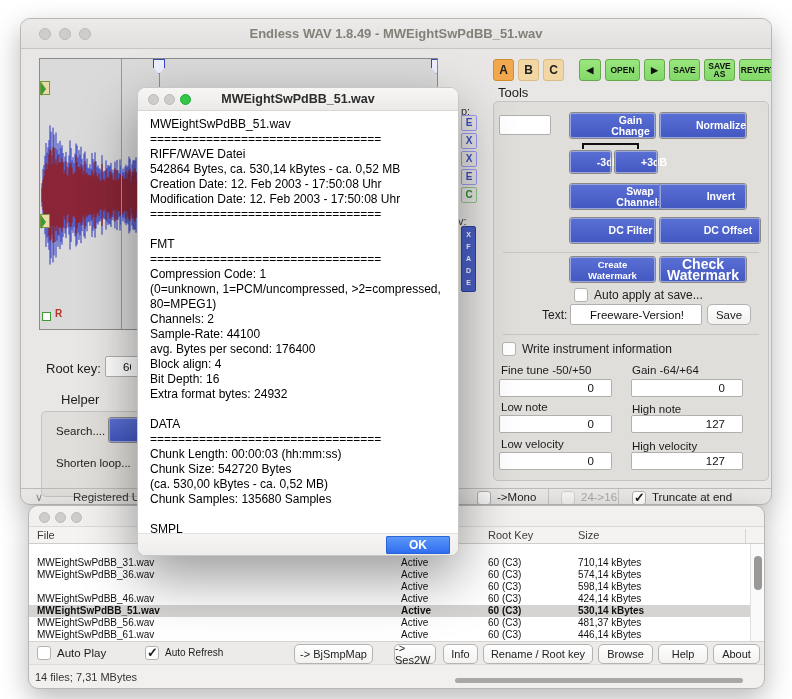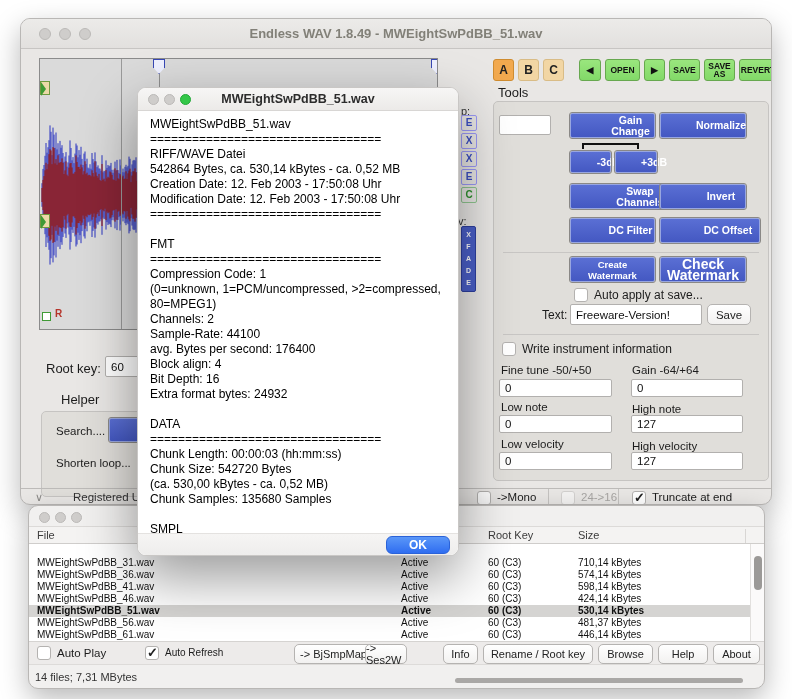--- a/index.html
+++ b/index.html
@@ -39,21 +39,21 @@
               font-size:10px; font-weight:bold; color:#3a4ec0; text-align:center; line-height:14px; border-radius:2px; }
   .mini-btn.green { color:#2e8f2e; border-color:#8fc68f; }
   #xfade-btn { position:absolute; width:15px; height:66px; background:#4a5fc8; border:1px solid #2e3f9e;
                color:#fff; font-size:7px; font-weight:bold; text-align:center; line-height:12px;
                border-radius:2px; padding-top:2px; }
 
   
   .lbl { position:absolute; font-size:12px; color:#1c1c1c; white-space:nowrap; }
   .lbl.small { font-size:11.5px; }
   .field { position:absolute; background:#fff; border:1px solid #b2b0ae; border-radius:2px;
-           font-size:11.5px; color:#111; padding:0 5px; font-family:"Liberation Sans",sans-serif; }
+           font-size:11.5px; color:#111; padding:0 17px; font-family:"Liberation Sans",sans-serif;text-align:right; }
   .btn-blue { position:absolute; background:linear-gradient(#5a6fd4,#4458c2); border:1px solid #98a6e0;
               outline:1px solid #8a8886; color:#fff; font-weight:bold; font-size:10.5px;
               border-radius:2px; display:flex; align-items:center; justify-content:center;
               text-align:center; line-height:11px;padding-left:36px; }
   .btn-white { position:absolute; background:linear-gradient(#fff,#f2f1f0); border:1px solid #b5b3b1;
                border-radius:5px; font-size:11.5px; color:#222; display:flex; align-items:center; justify-content:center; }
   .slot { position:absolute; width:21px; height:22px; border-radius:3px; font-weight:bold; font-size:12px;
           display:flex; align-items:center; justify-content:center; color:#222; }
   .slot.active { background:#f2a94e; border:1px solid #cf8c30; }
   .slot.idle   { background:#f2d6a4; border:1px solid #d9bc86; }
@@ -91,21 +91,21 @@
   
   #dlg-titlebar { position:relative; height:23px; background:linear-gradient(#f7f6f5,#eceae8); border-bottom:1px solid #d8d6d4; }
   #dlg-title { position:absolute; left:0; right:0; top:0; height:23px; line-height:23px; text-align:center;
                font-weight:bold; font-size:12.5px; color:#2c2c2c; }
   .dot.sm { width:11px; height:11px; }
   .dot.green { background:#33c748; border-color:#22a838; }
   #dlg-content { position:absolute; left:0; right:0; top:23px; bottom:0; background:#fff; padding:6px 8px 0 12px; overflow:hidden; }
   .iline { height:15px; line-height:15px; font-size:12px; color:#000; white-space:nowrap; overflow:hidden; }
   #dlg-footer { position:absolute; left:0; right:0; bottom:0; height:22px; background:linear-gradient(#f6f5f4,#eeedec); border-top:1px solid #e4e2e0; }
   #ok-btn { position:absolute; right:8px; top:2px; width:64px; height:18px; background:linear-gradient(#5a97f8,#2f6df0);
-            border:1px solid #2a62d8; border-radius:6px; color:#fff; font-weight:bold; font-size:12px;
+            border:1px solid #2a62d8; border-radius:1px; color:#fff; font-weight:bold; font-size:12px;
             display:flex; align-items:center; justify-content:center; }
 </style>
 </head>
 <body>
 
 <div class="page">
 
   <div class="win" id="main-window">
     <div class="titlebar">
       <span class="dot" style="left:18px;top:9px"></span>
@@ -226,21 +226,20 @@
         <div class="tcell" style="left:459px">60 (C3)</div>
         <div class="tcell" style="left:549px">710,14 kBytes</div>
       </div>
       <div class="trow" style="top:25px">
         <div class="tcell" style="left:8px;width:330px">MWEightSwPdBB_36.wav</div>
         <div class="tcell" style="left:372px">Active</div>
         <div class="tcell" style="left:459px">60 (C3)</div>
         <div class="tcell" style="left:549px">574,14 kBytes</div>
       </div>
       <div class="trow" style="top:37px">
-        <div class="tcell" style="left:8px;width:330px">MWEightSwPdBB_41.wav</div>
         <div class="tcell" style="left:372px">Active</div>
         <div class="tcell" style="left:459px">60 (C3)</div>
         <div class="tcell" style="left:549px">598,14 kBytes</div>
       </div>
       <div class="trow" style="top:49px">
         <div class="tcell" style="left:8px;width:330px">MWEightSwPdBB_46.wav</div>
         <div class="tcell" style="left:372px">Active</div>
         <div class="tcell" style="left:459px">60 (C3)</div>
         <div class="tcell" style="left:549px">424,14 kBytes</div>
       </div>
@@ -266,21 +265,21 @@
     <div id="vscroll">
         <div id="vthumb"></div>
       </div>
 
     <div id="list-toolbar">
       <div class="cb" style="left:8px;top:4px"></div>
       <div class="lbl" style="left:28px;top:5px;font-size:11.5px">Auto Play</div>
       <div class="cb checked" style="left:116px;top:4px"></div>
       <div class="lbl" style="left:136px;top:5px;font-size:10px">Auto Refresh</div>
       <div class="btn-white tb-btn" style="left:265px;width:79px">-&gt; BjSmpMap</div>
-      <div class="btn-white tb-btn" style="left:336px;width:42px">-&gt; Ses2W</div>
+      <div class="btn-white tb-btn" style="left:365px;width:42px">-&gt; Ses2W</div>
       <div class="btn-white tb-btn" style="left:414px;width:35px">Info</div>
       <div class="btn-white tb-btn" style="left:454px;width:110px">Rename / Root key</div>
       <div class="btn-white tb-btn" style="left:569px;width:55px">Browse</div>
       <div class="btn-white tb-btn" style="left:629px;width:50px">Help</div>
       <div class="btn-white tb-btn" style="left:684px;width:47px">About</div>
     </div>
 
     <div id="list-status">
       <div class="lbl" style="left:6px;top:6px;font-size:11px;color:#333">14 files; 7,31 MBytes</div>
       <div id="hscroll"></div>

